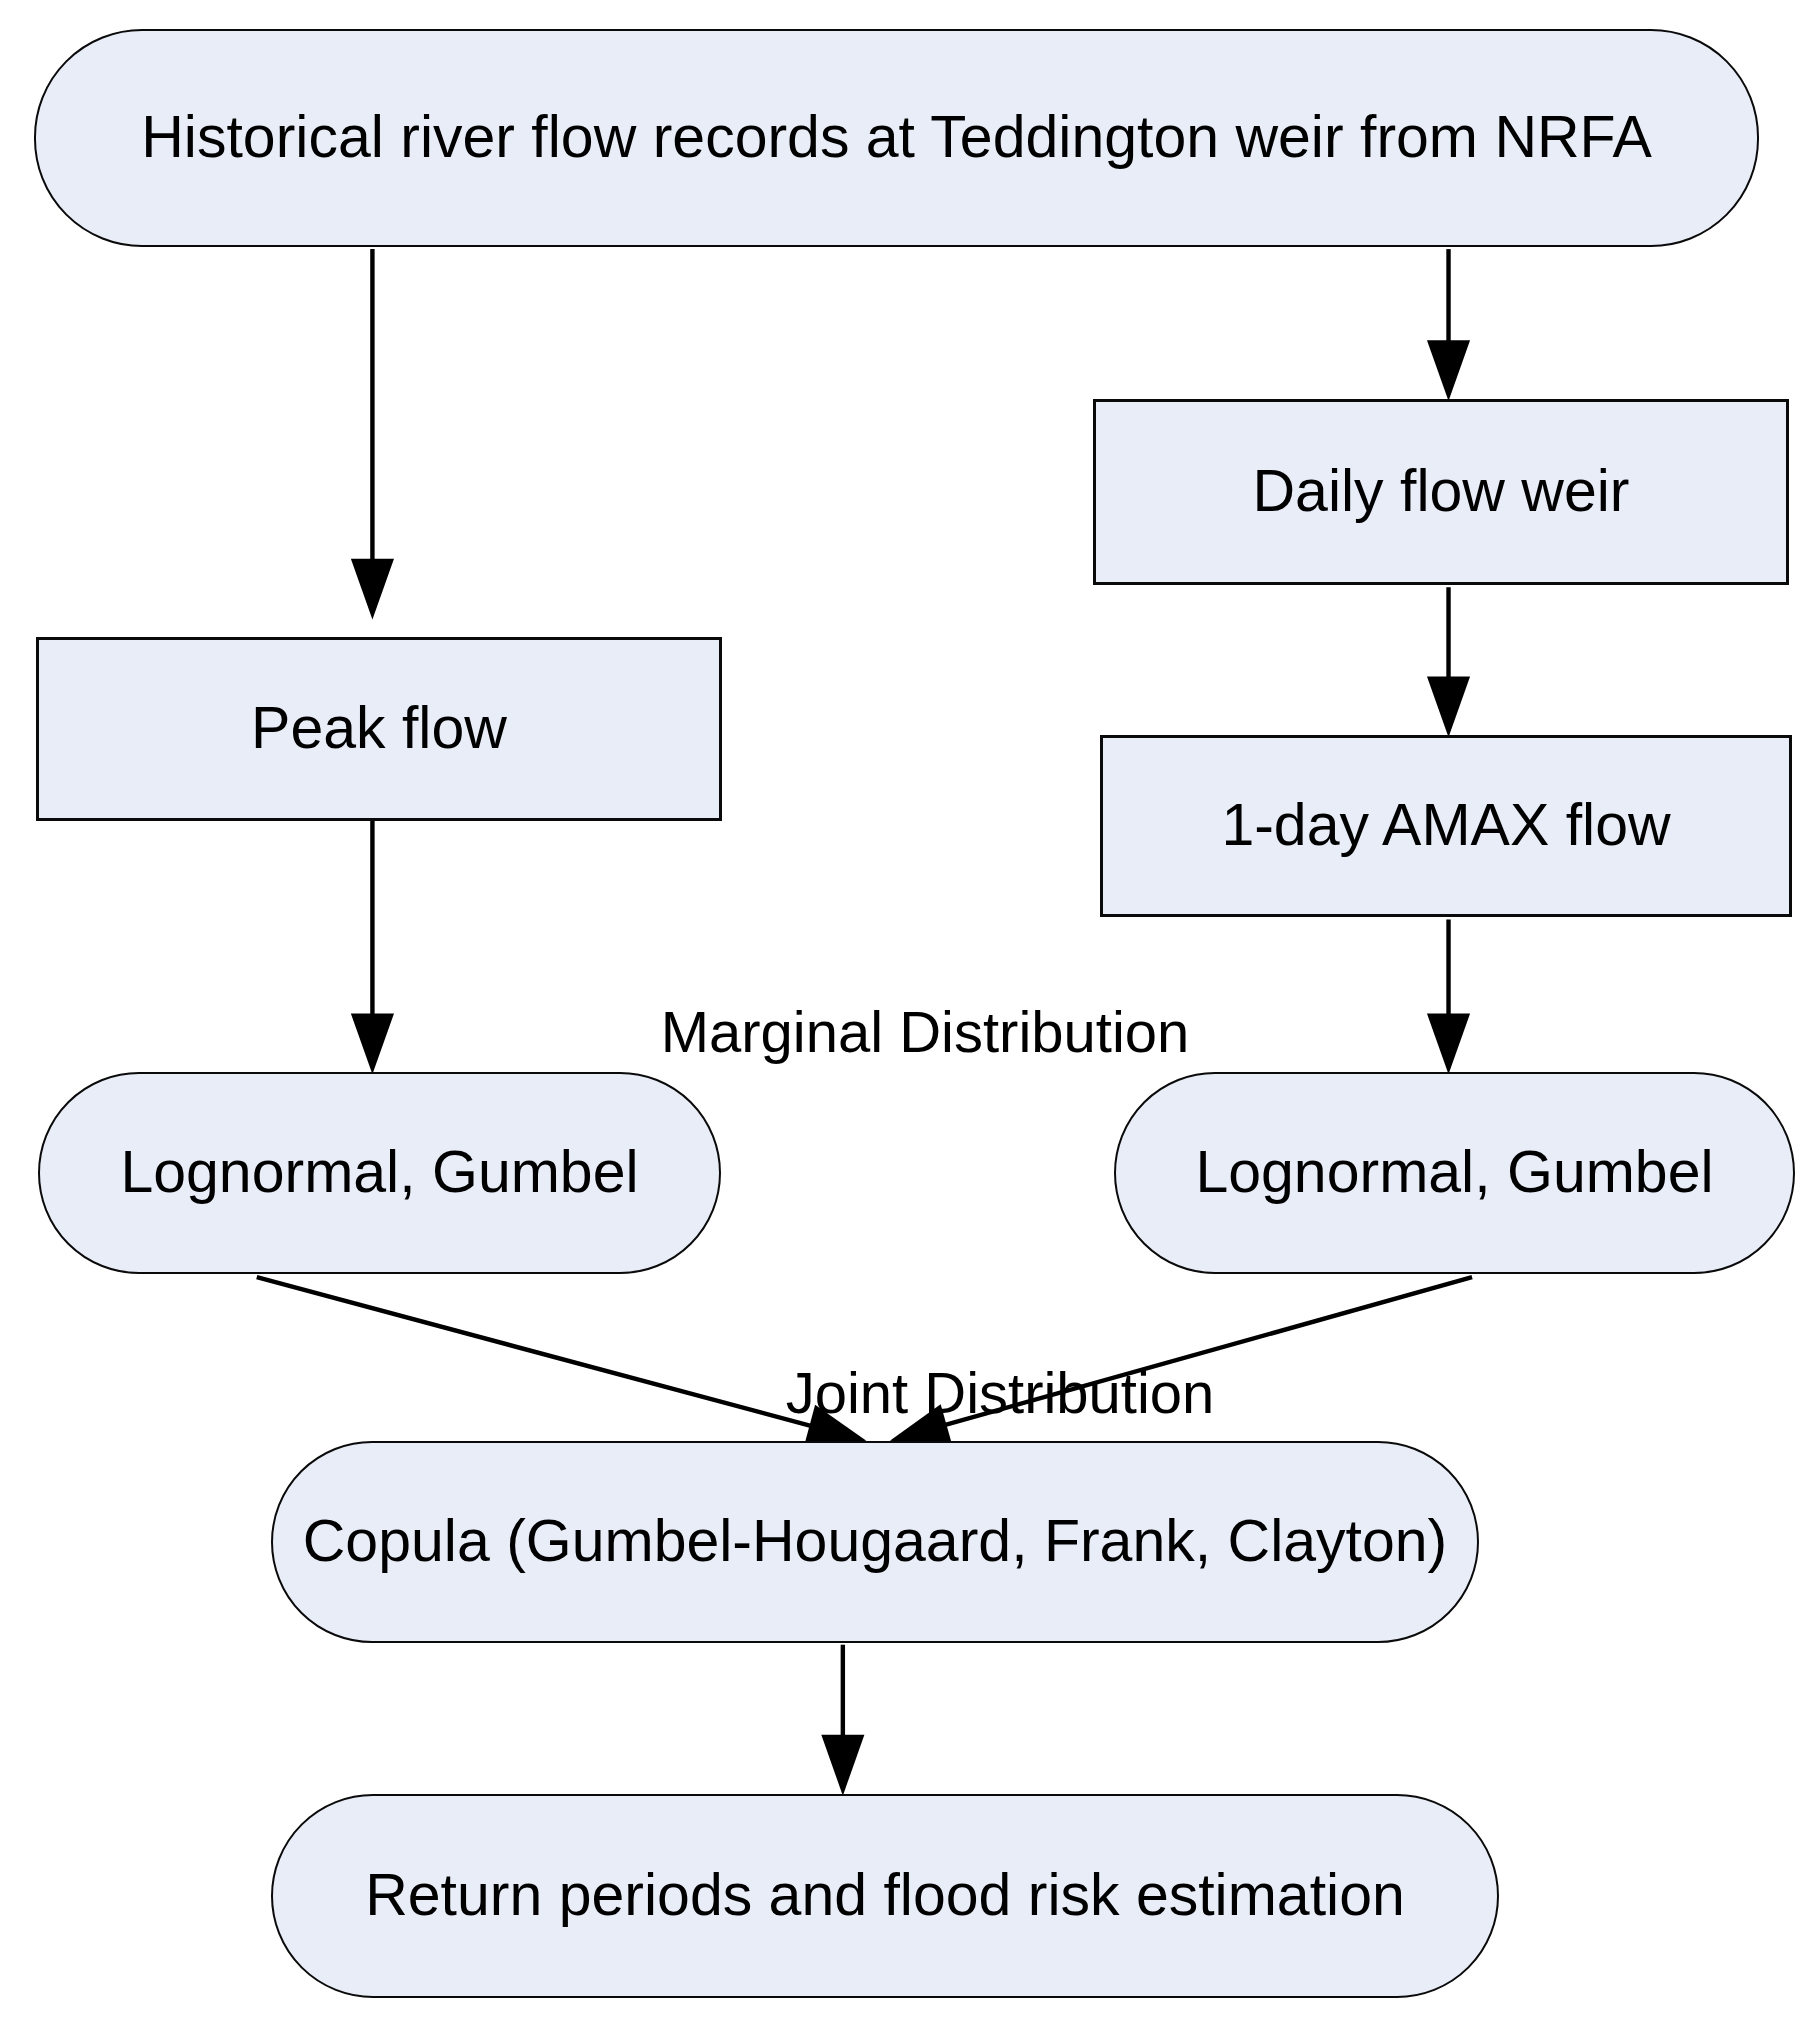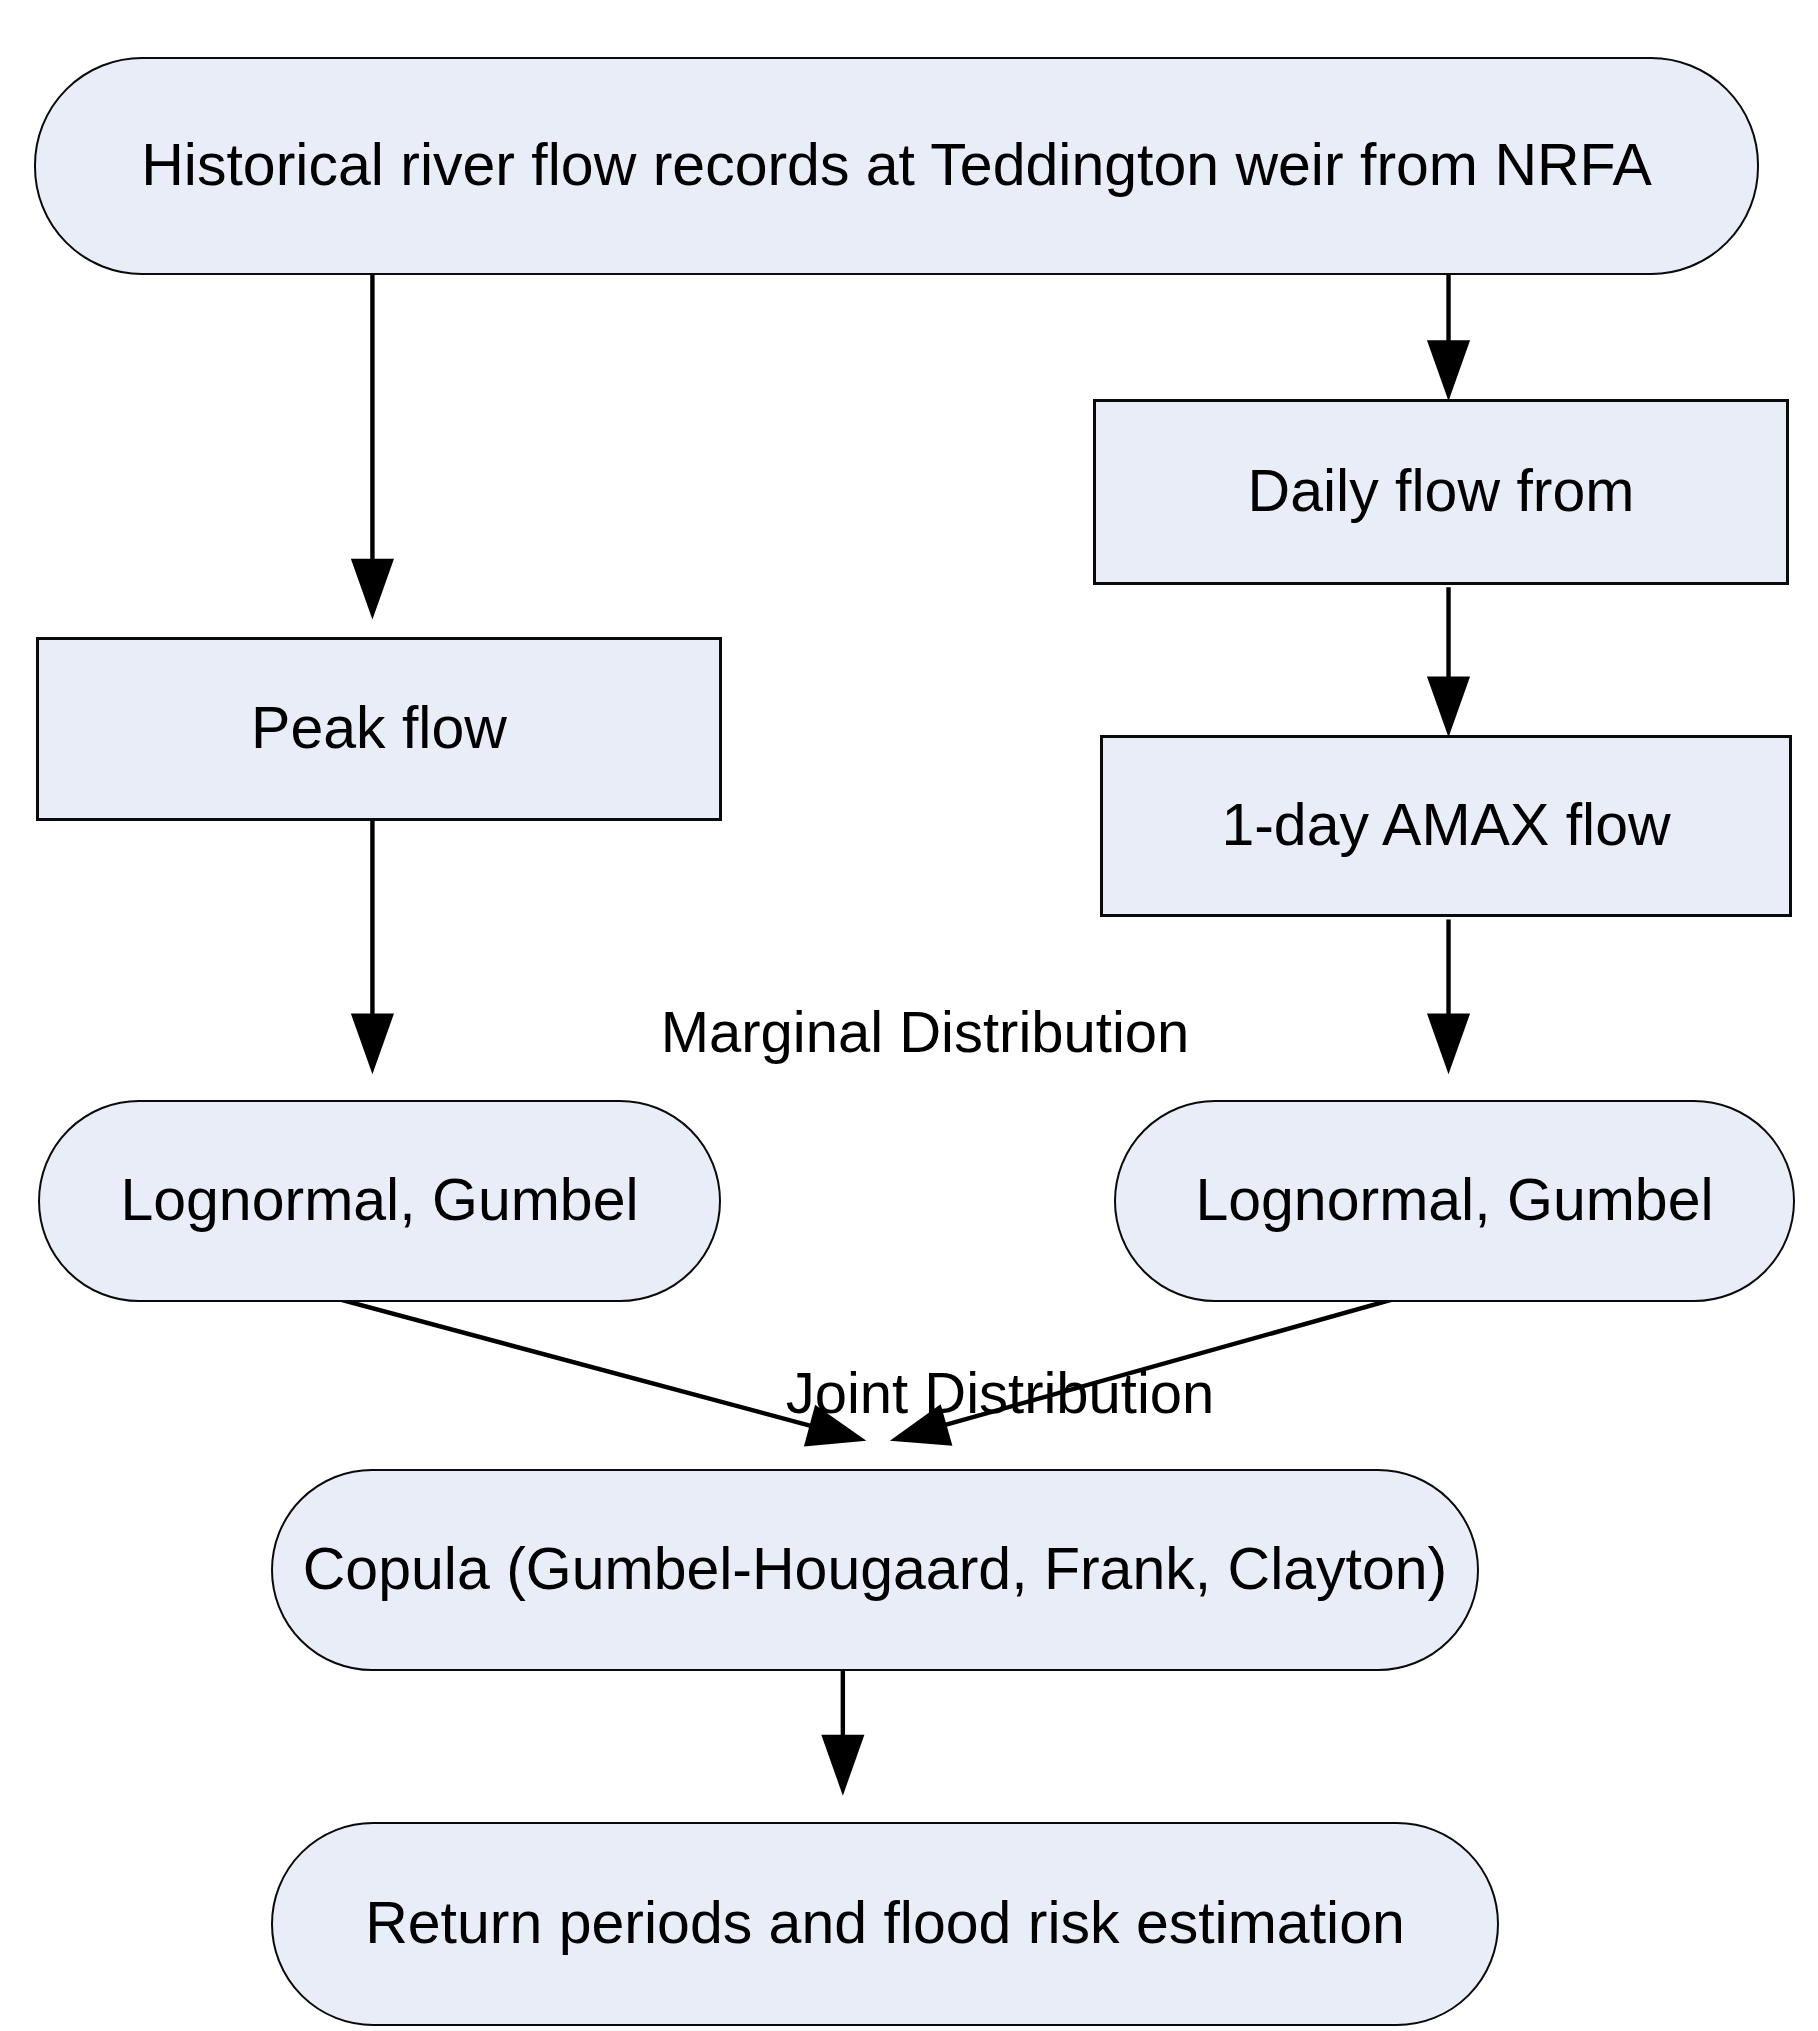--- a/index.html
+++ b/index.html
@@ -31,21 +31,20 @@
     align-items: center;
     justify-content: center;
     text-align: center;
     font-size: 59px;
     line-height: 1.15;
     padding: 0 29px;
   }
   .node.stadium {
     border-width: 2.9px;
     border-radius: 108px;
-    margin-top: 28px;
   }
   .flow-label {
     position: absolute;
     transform: translate(-50%, -50%);
     font-size: 58px;
     white-space: nowrap;
   }
   .arrow-line { stroke: var(--arrow, #000000); stroke-width: 4.5; fill: none; }
   .arrow-head { fill: var(--arrow, #000000); stroke: none; }
 </style>
@@ -99,21 +98,21 @@
 
   <div class="node stadium" style="left:34px; top:29px; width:1725px; height:218px;">
     <span>Historical river flow records at Teddington weir from NRFA</span>
   </div>
 
   <div class="node" style="left:36px; top:617px; width:686px; height:184px;margin-top:20px;">
     <span>Peak flow</span>
   </div>
 
   <div class="node" style="left:1093px; top:399px; width:696px; height:186px;">
-    <span>Daily flow from</span>
+    <span>Daily flow weir</span>
   </div>
 
   <div class="node" style="left:1100px; top:735px; width:692px; height:182px;">
     <span>1-day AMAX flow</span>
   </div>
 
   <div class="node stadium" style="left:38px; top:1072px; width:683px; height:202px; border-radius:101px;">
     <span>Lognormal, Gumbel</span>
   </div>
 

